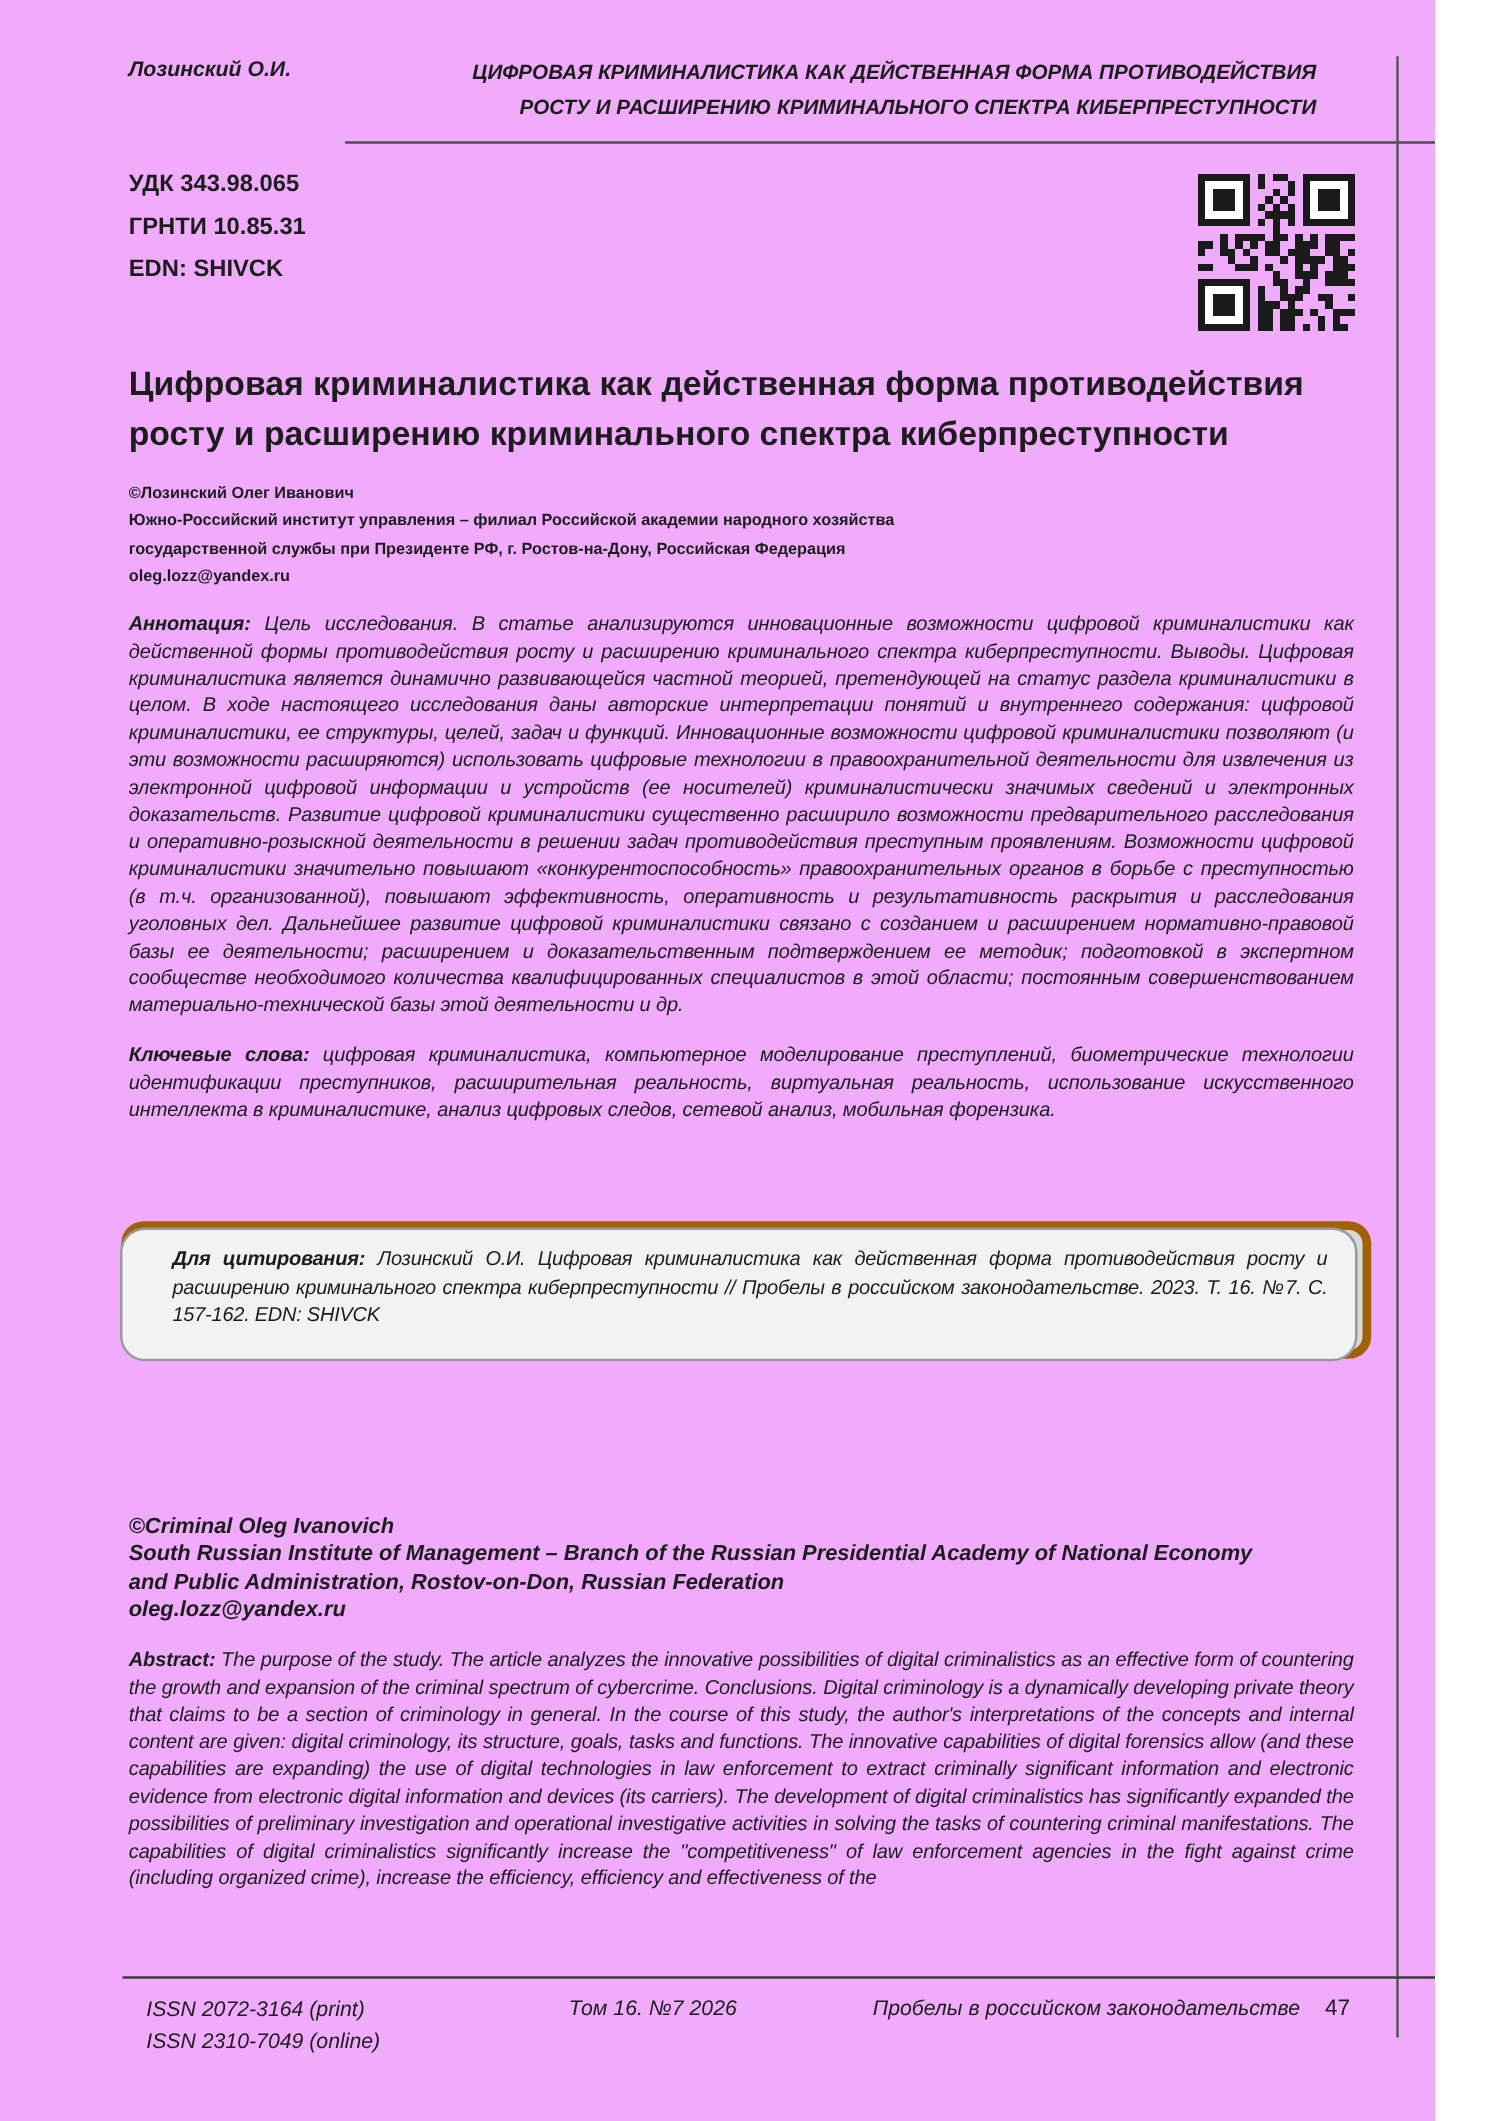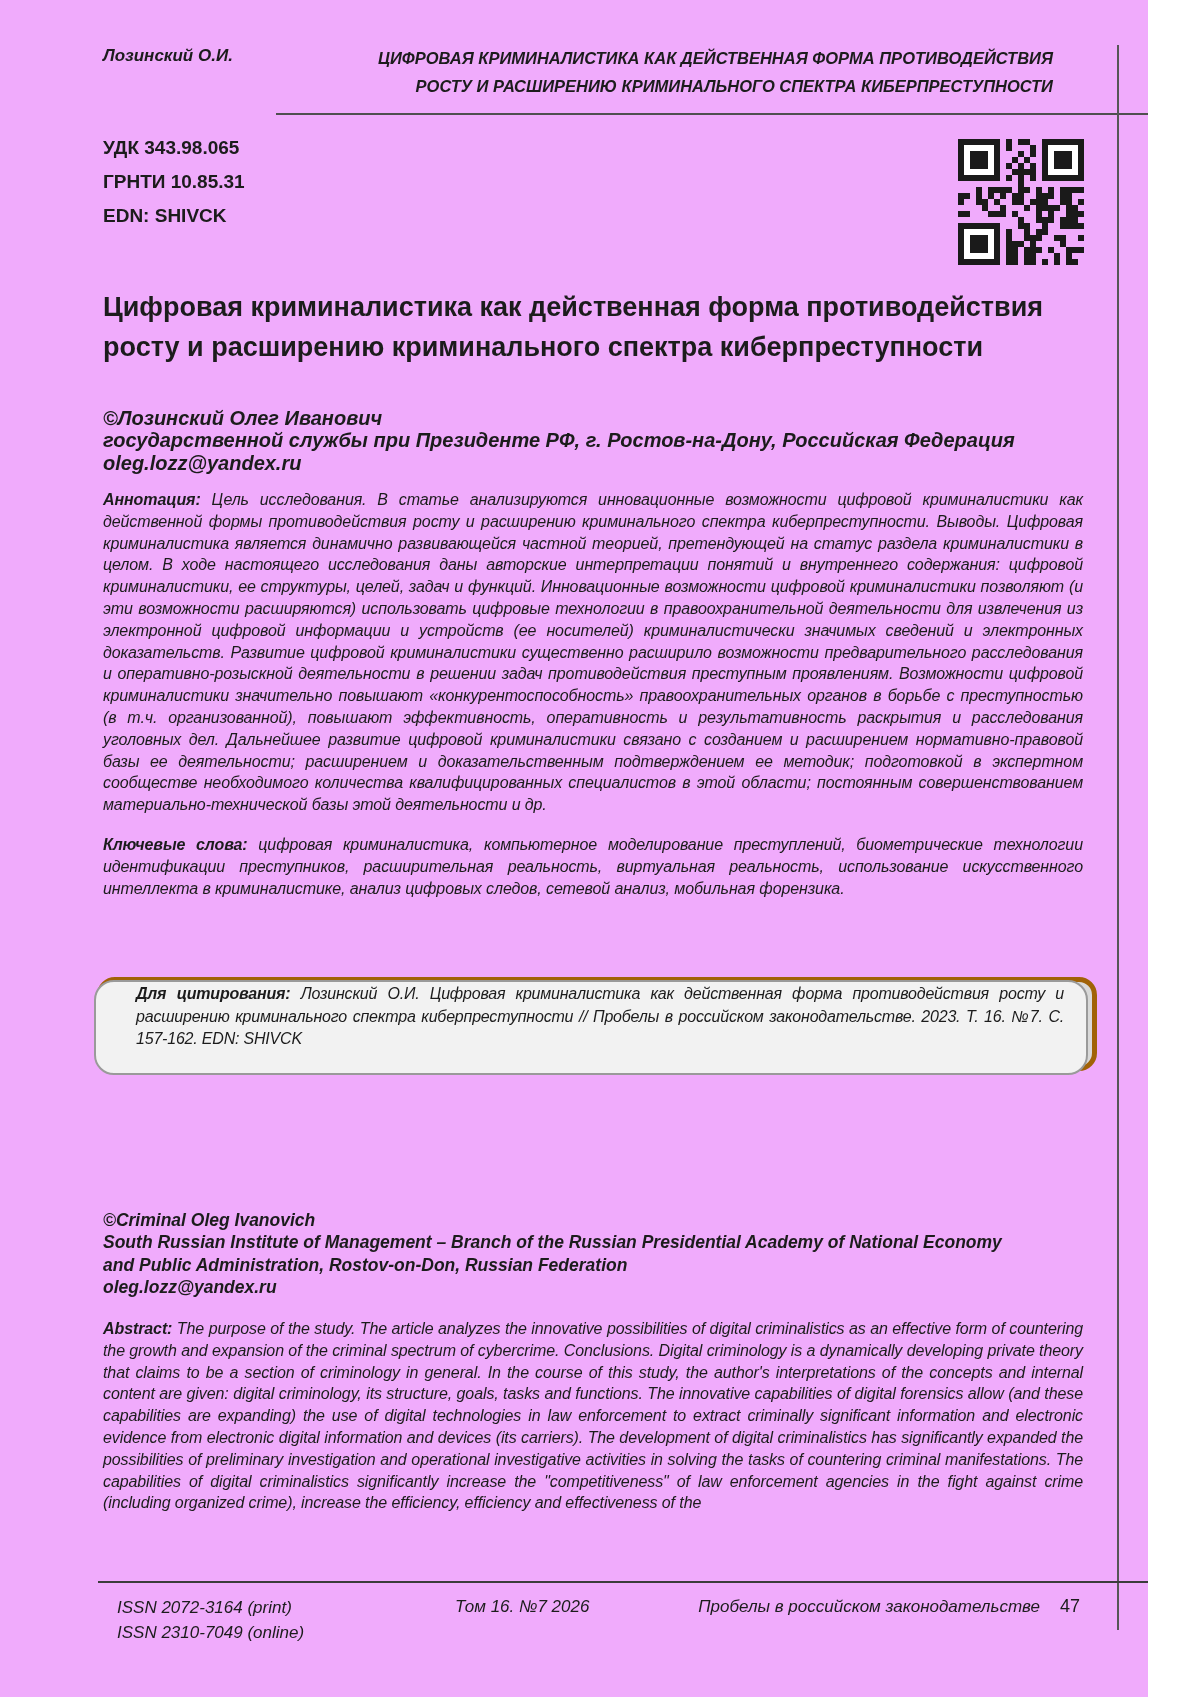--- a/index.html
+++ b/index.html
@@ -25,34 +25,34 @@
   .running-title { text-align: right; font-weight: bold; font-style: italic; font-size: 16.5px; line-height: 28px; max-width: 830px; }
 
   
   .codes { position: absolute; left: 103px; top: 131px; font-weight: bold; font-size: 19px; line-height: 34px; }
 
   
   .qr { position: absolute; left: 958px; top: 139px; width: 126px; height: 126px; }
 
   
   .ru-title  { position: absolute; left: 103px; top: 287px; width: 1000px; font-size: 27px; font-weight: bold; line-height: 40px; }
-  .ru-authors { position: absolute; left: 103px; top: 383px; width: 1000px; font-size: 20px; font-weight: bold; font-style: italic; line-height: 22.4px; margin-top: 24px; }
+  .ru-authors { position: absolute; left: 103px; top: 383px; width: 1000px; font-size: 13px; font-weight: bold; line-height: 22.4px; }
   .ru-abstract { position: absolute; left: 103px; top: 489px; width: 980px; }
   .ru-keywords { position: absolute; left: 103px; top: 834px; width: 980px; }
   .body-para { font-size: 16px; font-style: italic; line-height: 21.8px; text-align: justify; letter-spacing: -0.1px; }
   .para-label { font-weight: bold; }
 
   
   .cite-box {
     position: absolute; z-index: 0;
     left: 97px; top: 977px; width: 1000px;
     background: #d9d9d9;
-    border: 5px solid #a16207;
+    border: 7px solid #a16207;
     border-radius: 18px;
-    padding: 1px 28px 15px 34px;
+    padding: 13px 28px 15px 34px;
   }
   .cite-box::before {
     content: ""; position: absolute; z-index: -1;
     left: -8px; top: -2px; right: 4px; bottom: -9px;
     border: 2px solid #9a9a9a; border-radius: 20px;
     background: #f2f2f2;
   }
   .cite-box .body-para { letter-spacing: -0.2px; line-height: 22.5px; }
 
   
@@ -233,20 +233,21 @@
       </g>
   </svg>
 
   <div class="ru-title">
     <div>Цифровая криминалистика как действенная форма противодействия</div>
     <div>росту и расширению криминального спектра киберпреступности</div>
   </div>
 
   <div class="ru-authors">
     <div>©Лозинский Олег Иванович</div>
+    <div>Южно-Российский институт управления – филиал Российской академии народного хозяйства</div>
     <div>государственной службы при Президенте РФ, г. Ростов-на-Дону, Российская Федерация</div>
     <div>oleg.lozz@yandex.ru</div>
   </div>
 
   <p class="ru-abstract body-para"><span class="para-label">Аннотация:</span> <span>Цель исследования. В статье анализируются инновационные возможности цифровой криминалистики как действенной формы противодействия росту и расширению криминального спектра киберпреступности. Выводы. Цифровая криминалистика является динамично развивающейся частной теорией, претендующей на статус раздела криминалистики в целом. В ходе настоящего исследования даны авторские интерпретации понятий и внутреннего содержания: цифровой криминалистики, ее структуры, целей, задач и функций. Инновационные возможности цифровой криминалистики позволяют (и эти возможности расширяются) использовать цифровые технологии в правоохранительной деятельности для извлечения из электронной цифровой информации и устройств (ее носителей) криминалистически значимых сведений и электронных доказательств. Развитие цифровой криминалистики существенно расширило возможности предварительного расследования и оперативно-розыскной деятельности в решении задач противодействия преступным проявлениям. Возможности цифровой криминалистики значительно повышают «конкурентоспособность» правоохранительных органов в борьбе с преступностью (в т.ч. организованной), повышают эффективность, оперативность и результативность раскрытия и расследования уголовных дел. Дальнейшее развитие цифровой криминалистики связано с созданием и расширением нормативно-правовой базы ее деятельности; расширением и доказательственным подтверждением ее методик; подготовкой в экспертном сообществе необходимого количества квалифицированных специалистов в этой области; постоянным совершенствованием материально-технической базы этой деятельности и др.</span></p>
 
   <p class="ru-keywords body-para"><span class="para-label">Ключевые слова:</span> <span>цифровая криминалистика, компьютерное моделирование преступлений, биометрические технологии идентификации преступников, расширительная реальность, виртуальная реальность, использование искусственного интеллекта в криминалистике, анализ цифровых следов, сетевой анализ, мобильная форензика.</span></p>
 
   <div class="cite-box">
     <p class="body-para"><span class="para-label">Для цитирования:</span> <span>Лозинский О.И. Цифровая криминалистика как действенная форма противодействия росту и расширению криминального спектра киберпреступности // Пробелы в российском законодательстве. 2023. Т. 16. №7. С. 157-162. EDN: SHIVCK</span></p>

